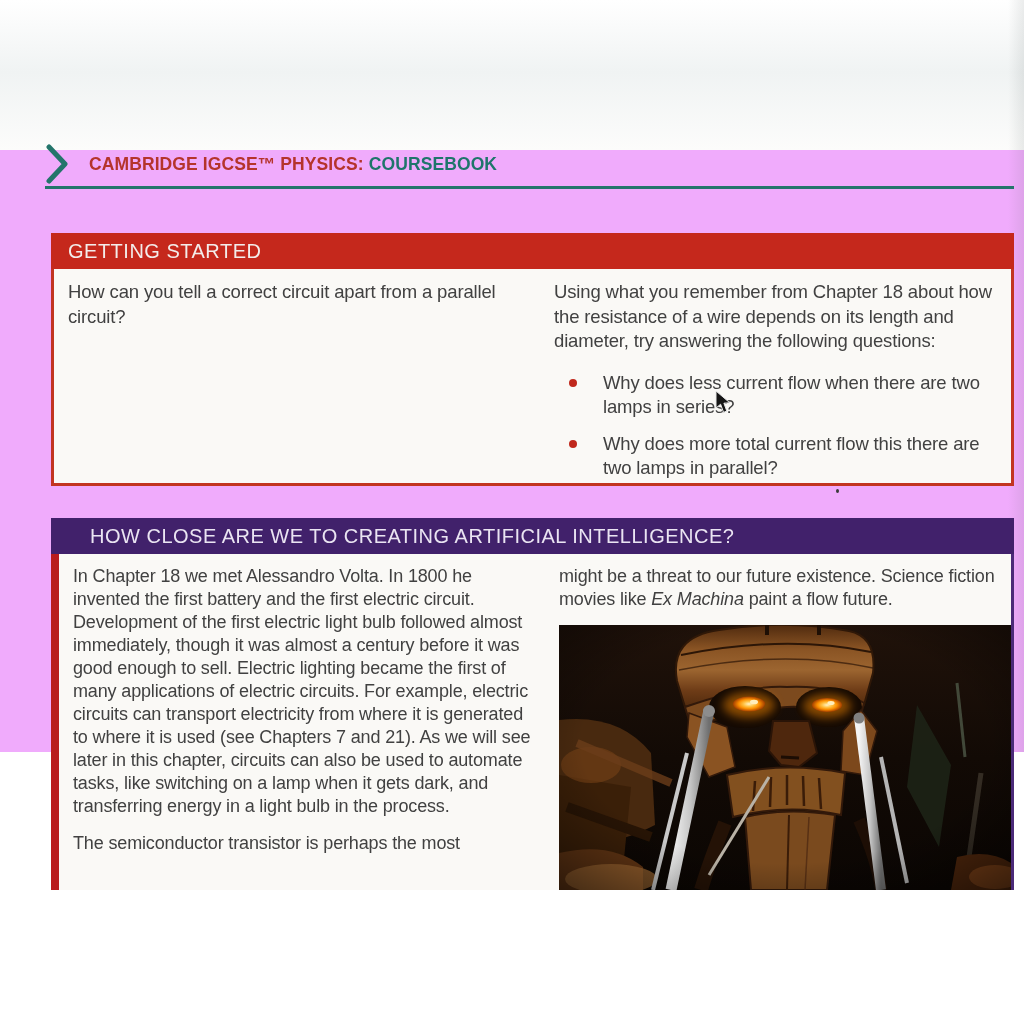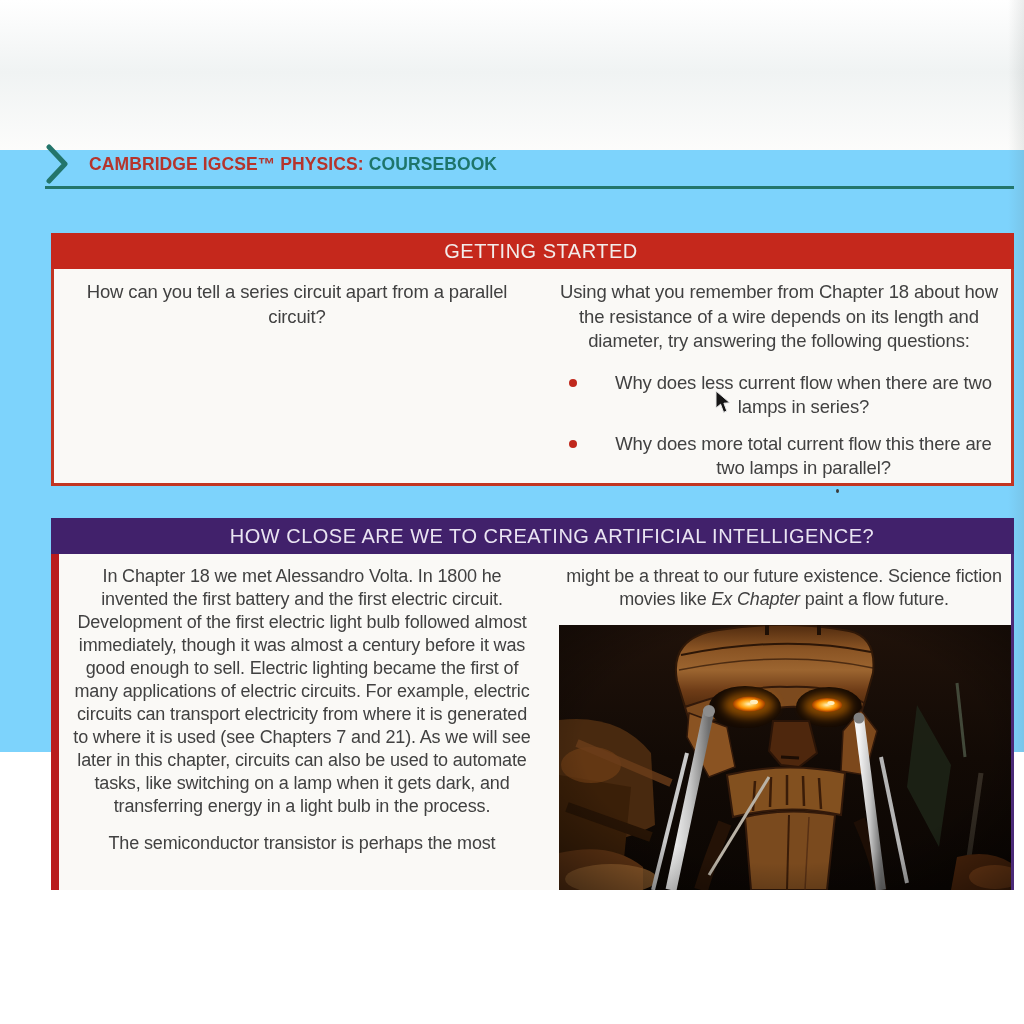--- a/index.html
+++ b/index.html
@@ -1,18 +1,18 @@
 <!DOCTYPE html>
 <html><head>
 <meta charset="utf-8">
 <style>
   html,body{margin:0;padding:0;}
   body{width:1024px;height:1024px;overflow:hidden;background:#ffffff;
        font-family:"Liberation Sans",sans-serif;}
-  .page{position:relative;width:1024px;height:752px;background:#7dd3fc;text-align:center;}
+  .page{position:relative;width:1024px;height:752px;background:#f0abfc;}
   .top-shade{position:absolute;top:0;left:0;right:0;height:150px;
        background:linear-gradient(180deg,#ffffff 0%,#f0f3f3 48%,#fcfcfb 100%);}
   .right-shade{position:absolute;top:0;right:0;width:16px;height:100%;
        background:linear-gradient(90deg,rgba(0,0,0,0),rgba(90,100,100,0.12));}
 
   
   .brand{position:absolute;top:144px;left:45px;display:flex;align-items:center;}
   .brand .chev{width:24px;height:40px;flex:none;}
   .brand-title{margin-left:20px;font-size:17.5px;font-weight:bold;letter-spacing:.1px;}
   .brand-red{color:#b5342c;}
@@ -66,21 +66,21 @@
     <div class="brand-title"><span class="brand-red">CAMBRIDGE IGCSE™ PHYSICS: </span><span class="brand-teal">COURSEBOOK</span></div>
   </div>
   <div class="rule"></div>
 
   <div class="callout gs">
     <div class="co-header">
       <span>GETTING STARTED</span>
     </div>
     <div class="co-body">
       <div class="col-l">
-        <p>How can you tell a series circuit apart from a parallel circuit?</p>
+        <p>How can you tell a correct circuit apart from a parallel circuit?</p>
       </div>
       <div class="col-r">
         <p>Using what you remember from Chapter 18 about how the resistance of a wire depends on its length and diameter, try answering the following questions:</p>
         <div class="bullet">
           <span class="dot"></span>
           <span class="btxt">Why does less current flow when there are two lamps in series?</span>
         </div>
         <div class="bullet">
           <span class="dot"></span>
           <span class="btxt">Why does more total current flow this there are two lamps in parallel?</span>
@@ -94,21 +94,21 @@
   <div class="callout ai">
     <div class="co-header">
       <span>HOW CLOSE ARE WE TO CREATING ARTIFICIAL INTELLIGENCE?</span>
     </div>
     <div class="co-body">
       <div class="col-l">
         <p>In Chapter 18 we met Alessandro Volta. In 1800 he invented the first battery and the first electric circuit. Development of the first electric light bulb followed almost immediately, though it was almost a century before it was good enough to sell. Electric lighting became the first of many applications of electric circuits. For example, electric circuits can transport electricity from where it is generated to where it is used (see Chapters 7 and 21). As we will see later in this chapter, circuits can also be used to automate tasks, like switching on a lamp when it gets dark, and transferring energy in a light bulb in the process.</p>
         <p>The semiconductor transistor is perhaps the most</p>
       </div>
       <div class="col-r">
-        <p><span>might be a threat to our future existence. Science fiction movies like </span><span class="ital">Ex Chapter</span><span> paint a flow future.</span></p>
+        <p><span>might be a threat to our future existence. Science fiction movies like </span><span class="ital">Ex Machina</span><span> paint a flow future.</span></p>
 
         <svg class="photo" viewBox="0 0 452 265">
           <defs>
             <linearGradient id="bgG" x1="0" y1="0" x2="0" y2="1">
               <stop offset="0" stop-color="#20120a"></stop>
               <stop offset="0.5" stop-color="#120a05"></stop>
               <stop offset="1" stop-color="#0b0603"></stop>
             </linearGradient>
             <linearGradient id="headG" x1="0" y1="0" x2="0" y2="1">
               <stop offset="0" stop-color="#4f2a0e"></stop>

